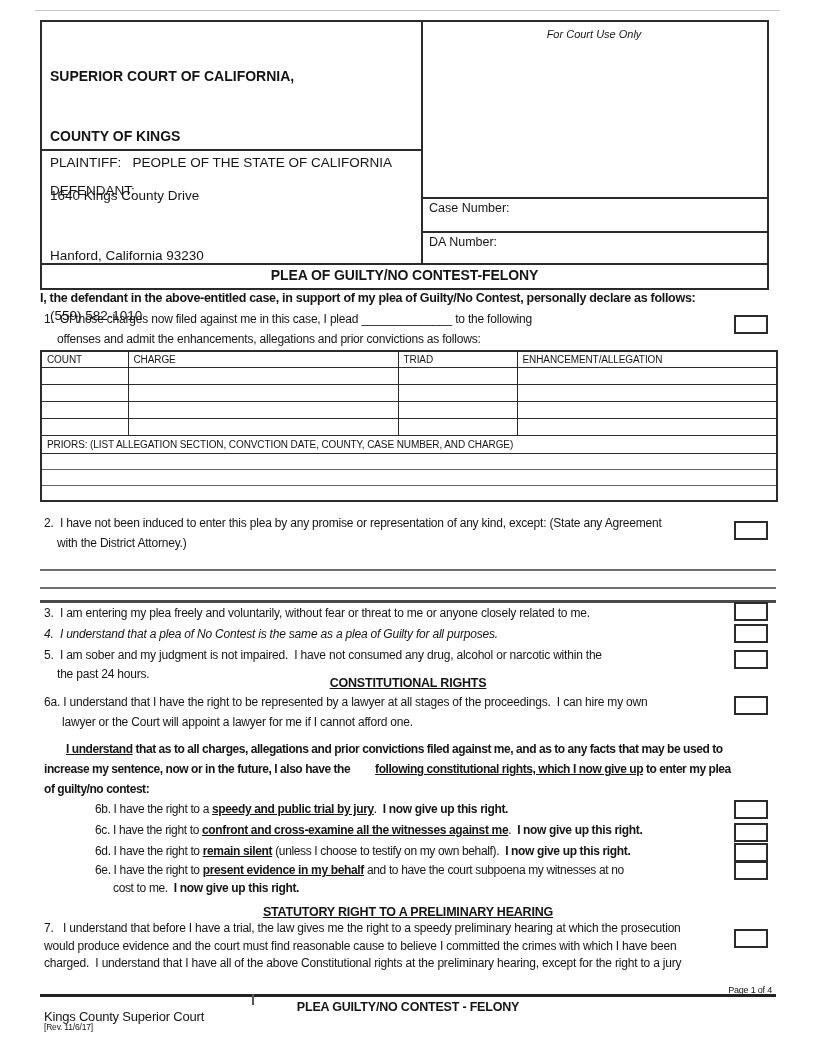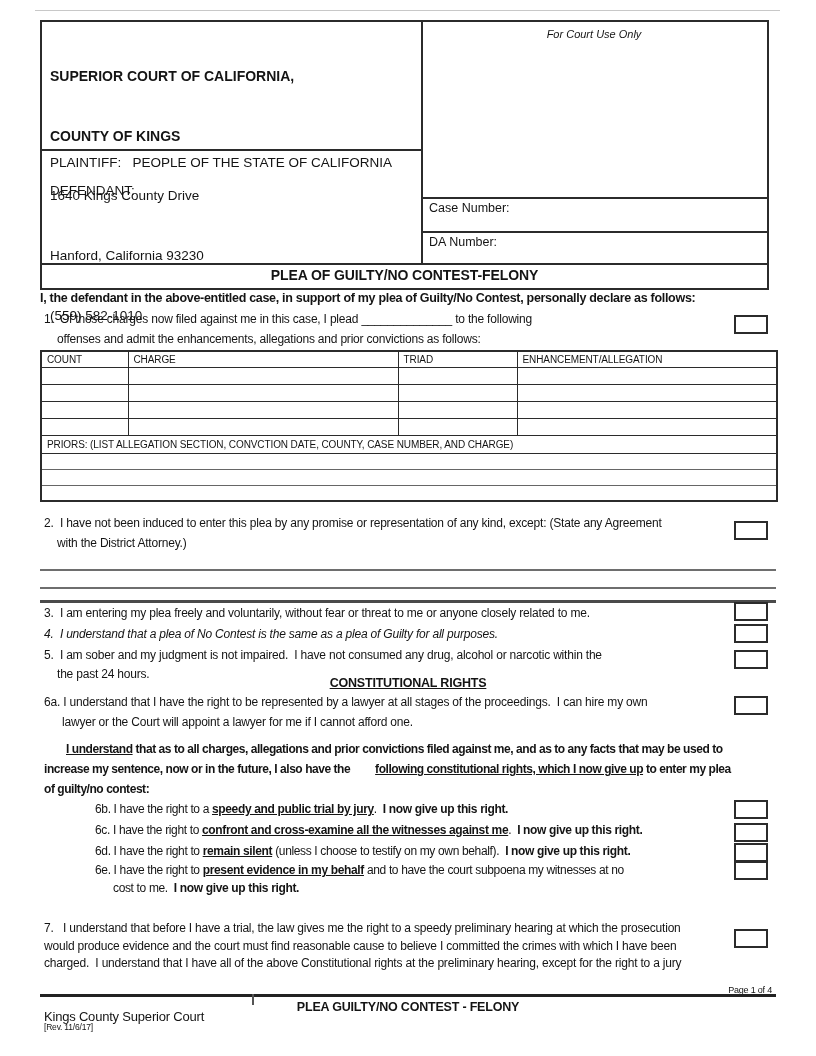--- a/index.html
+++ b/index.html
@@ -168,20 +168,21 @@
   <div class="ln tight" style="left:95px;top:823px;"><span>6c. I have the right to </span><span class="bu">confront and cross-examine all the witnesses against me</span><span>.  </span><span class="b">I now give up this right.</span></div>
   <div class="cbx" style="top:823px;"></div>
 
   <div class="ln tight" style="left:95px;top:844px;"><span>6d. I have the right to </span><span class="bu">remain silent</span><span> (unless I choose to testify on my own behalf).  </span><span class="b">I now give up this right.</span></div>
   <div class="cbx" style="top:843px;"></div>
 
   <div class="ln tight" style="left:95px;top:863px;"><span>6e. I have the right to </span><span class="bu">present evidence in my behalf</span><span> and to have the court subpoena my witnesses at no</span></div>
   <div class="ln tight" style="left:113px;top:881px;"><span>cost to me.  </span><span class="b">I now give up this right.</span></div>
   <div class="cbx" style="top:861px;"></div>
 
+  <div class="ln bu center" style="left:40px;top:905px;width:736px;font-size:12.5px;">STATUTORY RIGHT TO A PRELIMINARY HEARING</div>
 
   <div class="ln" style="left:44px;top:921px;line-height:14px;">7.   I understand that before I have a trial, the law gives me the right to a speedy preliminary hearing at which the prosecution</div>
   <div class="ln" style="left:44px;top:939px;line-height:14px;">would produce evidence and the court must find reasonable cause to believe I committed the crimes with which I have been</div>
   <div class="ln" style="left:44px;top:956px;line-height:14px;">charged.  I understand that I have all of the above Constitutional rights at the preliminary hearing, except for the right to a jury</div>
   <div class="cbx" style="top:929px;"></div>
 
   <div class="ln" style="left:40px;top:983px;width:732px;text-align:right;font-size:9px;">Page 1 of 4</div>
 
   <div style="position:absolute;left:40px;top:994px;width:736px;height:3px;background:#222;"></div>
   <div style="position:absolute;left:252px;top:994px;width:2px;height:11px;background:#555;"></div>

